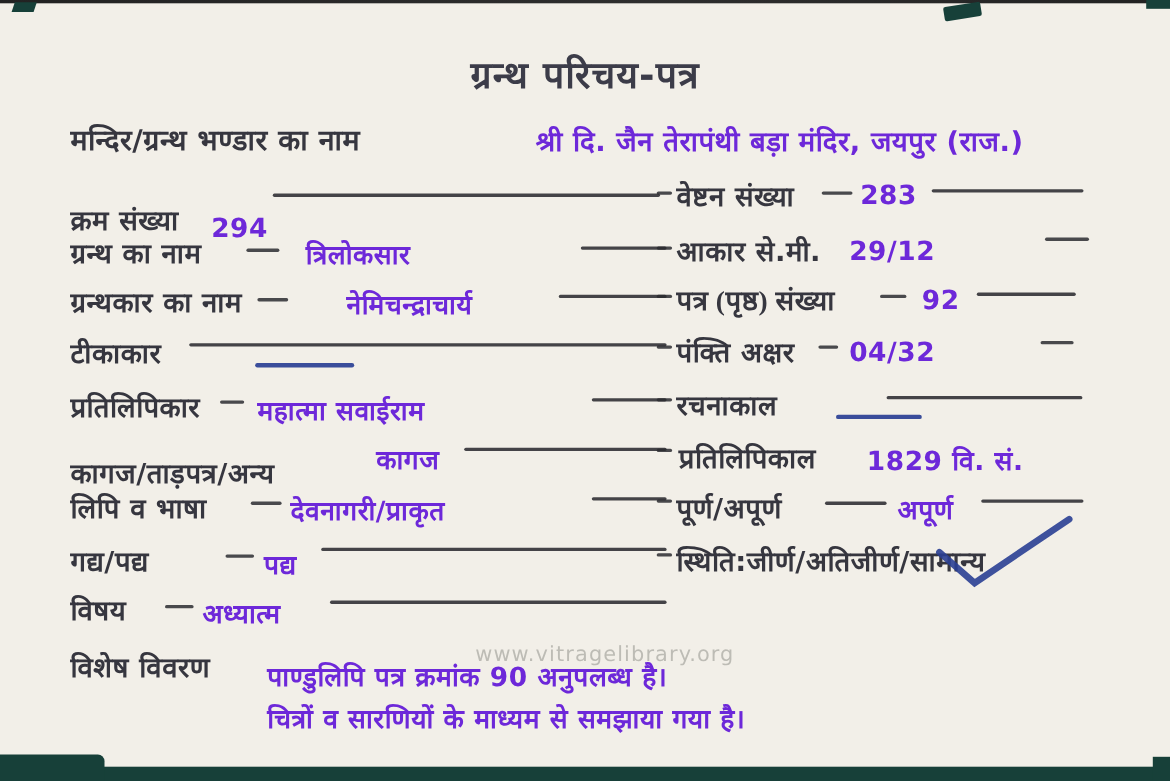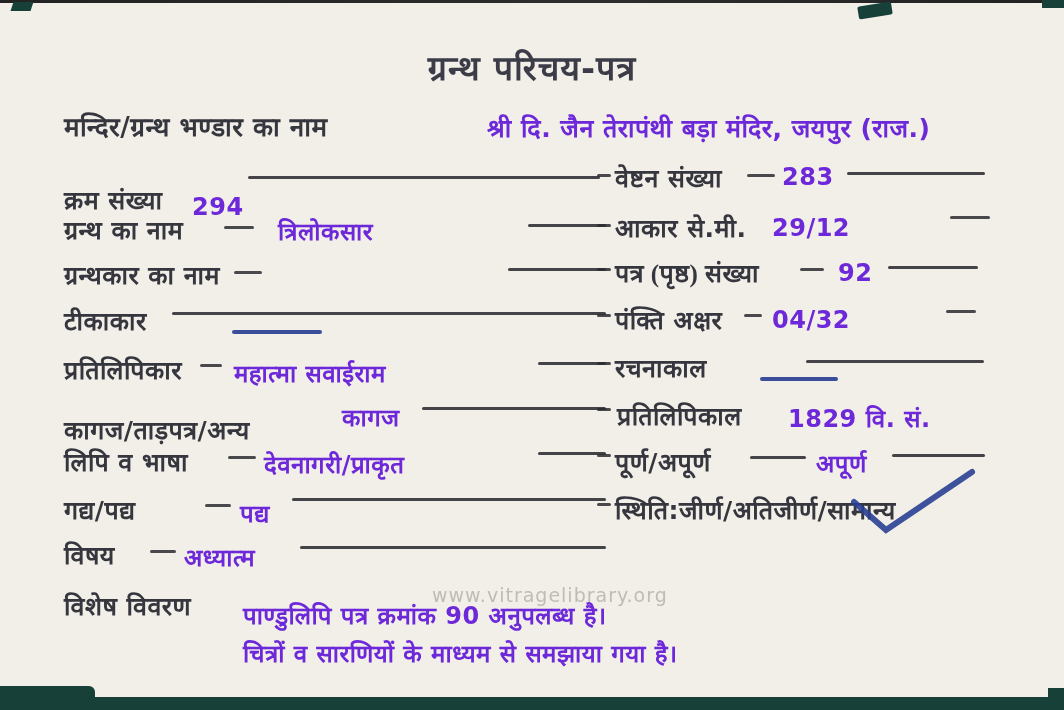--- a/index.html
+++ b/index.html
@@ -60,20 +60,21 @@
   <div class="dash" style="left:224px;top:226px;width:30px;"></div>
   <span class="abs val" style="left:278px;top:214px;">त्रिलोकसार</span>
   <div class="rule" style="left:528px;top:224px;width:78px;"></div>
   <div class="dash" style="left:597px;top:224px;width:14px;"></div>
   <span class="abs lbl" style="left:615px;top:210px;">आकार से.मी.</span>
   <span class="abs val" style="left:772px;top:214px;">29/12</span>
   <div class="dash" style="left:950px;top:216px;width:40px;"></div>
 
   <span class="abs lbl" style="left:64px;top:257px;">ग्रन्थकार का नाम</span>
   <div class="dash" style="left:234px;top:271px;width:28px;"></div>
+  <span class="abs val" style="left:315px;top:259px;">नेमिचन्द्राचार्य</span>
   <div class="rule" style="left:508px;top:268px;width:98px;"></div>
   <div class="dash" style="left:597px;top:268px;width:14px;"></div>
   <span class="abs lbl" style="left:615px;top:255px;font-family:Liberation Serif, serif;">पत्र (पृष्ठ) संख्या</span>
   <div class="dash" style="left:800px;top:268px;width:24px;"></div>
   <span class="abs val" style="left:838px;top:259px;">92</span>
   <div class="rule" style="left:888px;top:266px;width:90px;"></div>
 
   <span class="abs lbl" style="left:64px;top:303px;">टीकाकार</span>
   <div class="rule" style="left:172px;top:312px;width:434px;"></div>
   <div class="pen-line" style="left:232px;top:330px;width:90px;"></div>

